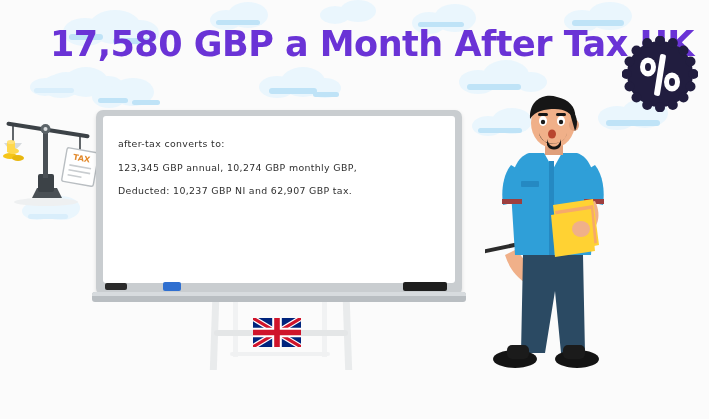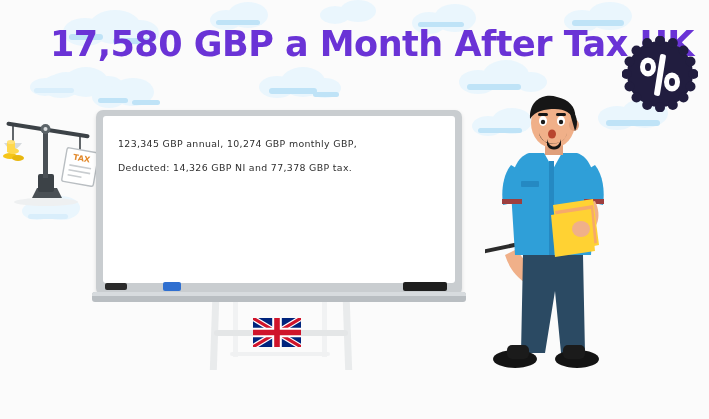--- a/index.html
+++ b/index.html
@@ -235,22 +235,23 @@
         <rect x="67" y="64" width="14" height="1.6" fill="#c9cdd0"></rect>
       </g>
     </svg>
   </div>
 
   <div class="board-frame">
     <div class="board-inner"></div>
   </div>
 
   <div class="board-text">
+    <div>after-tax converts to:</div>
     <div>123,345 GBP annual, 10,274 GBP monthly GBP,</div>
-    <div>Deducted: 14,326 GBP NI and 77,378 GBP tax.</div>
+    <div>Deducted: 10,237 GBP NI and 62,907 GBP tax.</div>
   </div>
 
   <div class="leg legL2"></div>
   <div class="leg legR2"></div>
   <div class="crossbar2"></div>
   <div class="leg legL"></div>
   <div class="leg legR"></div>
   <div class="crossbar"></div>
 
   <div class="board-tray">

